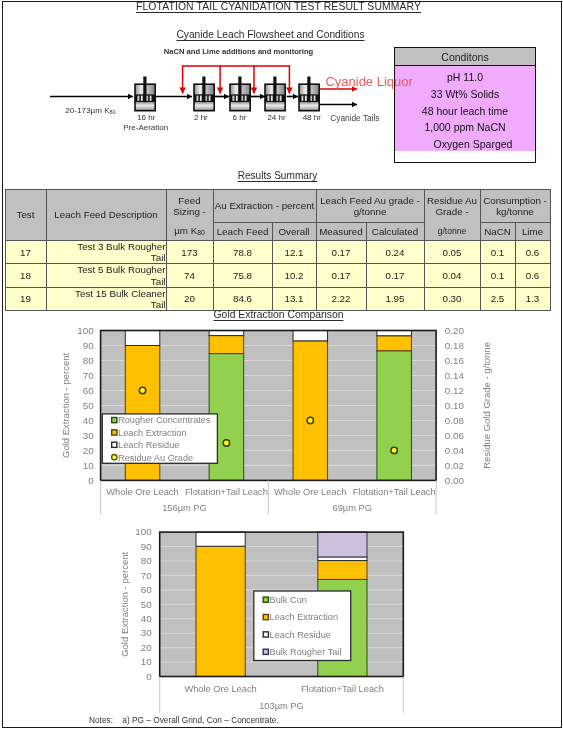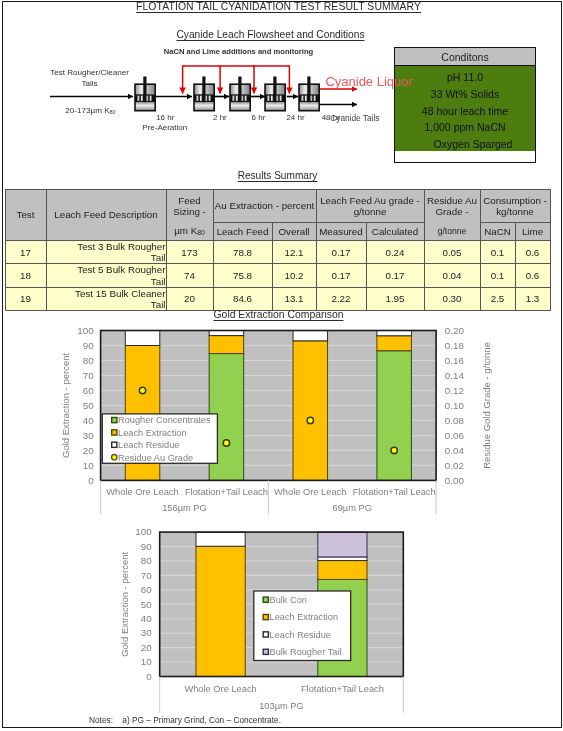--- a/index.html
+++ b/index.html
@@ -10,26 +10,26 @@
   .abs{position:absolute;}
   .u{text-decoration:underline;}
   .doc-title{font-size:10.4px;letter-spacing:0.1px;color:#2b2b2b;text-underline-offset:2px;}
   .fs-title{font-size:10.2px;color:#2b2b2b;text-underline-offset:2px;}
   .fs-note{font-size:7.6px;color:#333;font-weight:bold;}
   .feed-label{font-size:8.1px;color:#333;line-height:11px;}
   .feed-size{font-size:8.1px;color:#333;}
   .feed-size sub{font-size:5.5px;vertical-align:-1px;}
   .cond-box{left:394px;top:47px;width:142px;height:116px;border:1.6px solid #111;box-sizing:border-box;}
   .cond-head{height:17px;background:#c0c0c0;border-bottom:1.4px solid #111;text-align:center;font-size:10.5px;line-height:18px;color:#222;}
-  .cond-body{height:85px;background:#4d7c0f;position:relative;}
+  .cond-body{height:85px;background:#f0abfc;position:relative;}
   .cond-body div{font-size:10.5px;color:#111;position:absolute;left:0;width:100%;text-align:center;line-height:11px;}
   .cy-liquor{left:325.4px;top:74px;font-size:13px;color:#ee5b5b;}
   .cy-tails{left:330.3px;top:112.9px;font-size:8.3px;color:#444;}
   .tank{position:absolute;}
-  .tk-lbl{position:absolute;font-size:8px;color:#333;text-align:center;margin-left:19px;}
+  .tk-lbl{position:absolute;font-size:8px;color:#333;text-align:center;}
   .rs-title{font-size:10.1px;color:#2b2b2b;text-underline-offset:2px;}
   .rtable{left:4.5px;top:189px;border-collapse:collapse;table-layout:fixed;
     font-size:9.8px;color:#222;border:1.5px solid #111;}
   .rtable th,.rtable td{border:0.9px solid #555;padding:0;text-align:center;line-height:11.2px;font-weight:normal;}
   .rtable th{background:#c0c0c0;}
   .rtable td{background:#ffffcc;height:16.7px;}
   .rtable thead tr:first-child th{height:32px;}
   .rtable thead tr:nth-child(2) th{height:17px;}
   .rtable .tiny{font-size:8.6px;}
   .rtable sub{font-size:6.8px;vertical-align:-1px;}
@@ -46,24 +46,20 @@
 <body>
 
 <div id="page">
   <div class="frame"></div>
 
   <div class="abs fs-title u" style="left:0;top:29px;width:541px;text-align:center;">Cyanide Leach Flowsheet and Conditions</div>
 
   <div class="abs doc-title u" style="left:0;top:1px;width:557px;text-align:center;">FLOTATION TAIL CYANIDATION TEST RESULT SUMMARY</div>
   <div class="abs fs-note" style="left:0;top:47px;width:477px;text-align:center;">NaCN and Lime additions and monitoring</div>
 
-  <div class="abs feed-label" style="left:24px;top:66.8px;width:131px;text-align:center;">
-    <div>Test Rougher/Cleaner</div>
-    <div>Tails</div>
-  </div>
   <div class="abs feed-size" style="left:39px;top:105.5px;width:103px;text-align:center;"><span>20-173µm K</span><sub>80</sub></div>
 
   <svg class="abs" style="left:0;top:0;" width="563" height="180">
     <defs>
       <linearGradient id="tankg" x1="0" y1="0" x2="1" y2="0">
         <stop offset="0%" stop-color="#9a9a9a"></stop>
         <stop offset="28%" stop-color="#e9e9e9"></stop>
         <stop offset="60%" stop-color="#c4c4c4"></stop>
         <stop offset="100%" stop-color="#8c8c8c"></stop>
       </linearGradient>
@@ -431,15 +427,15 @@
         <rect x="263.2" y="94.4625" width="5.2" height="5.2" fill="#ffc000" stroke="#554200" stroke-width="1.4"></rect>
         <text x="269.6" y="100.4625" font-size="9.2" text-anchor="start">Leach Extraction</text>
         <rect x="263.2" y="111.8375" width="5.2" height="5.2" fill="#ffffff" stroke="#2b2b2b" stroke-width="1.4"></rect>
         <text x="269.6" y="117.8375" font-size="9.2" text-anchor="start">Leach Residue</text>
         <rect x="263.2" y="129.2125" width="5.2" height="5.2" fill="#ccc0da" stroke="#31304a" stroke-width="1.4"></rect>
         <text x="269.6" y="135.2125" font-size="9.2" text-anchor="start">Bulk Rougher Tail</text>
       </svg></div>
 
   <div class="abs notes-row">
     <span class="notes-lbl">Notes:</span>
-    <span class="notes-txt">a) PG – Primary Grind, Con – Concentrate.</span>
+    <span class="notes-txt">a) PG – Overall Grind, Con – Concentrate.</span>
   </div>
 </div>
 
 </body></html>

